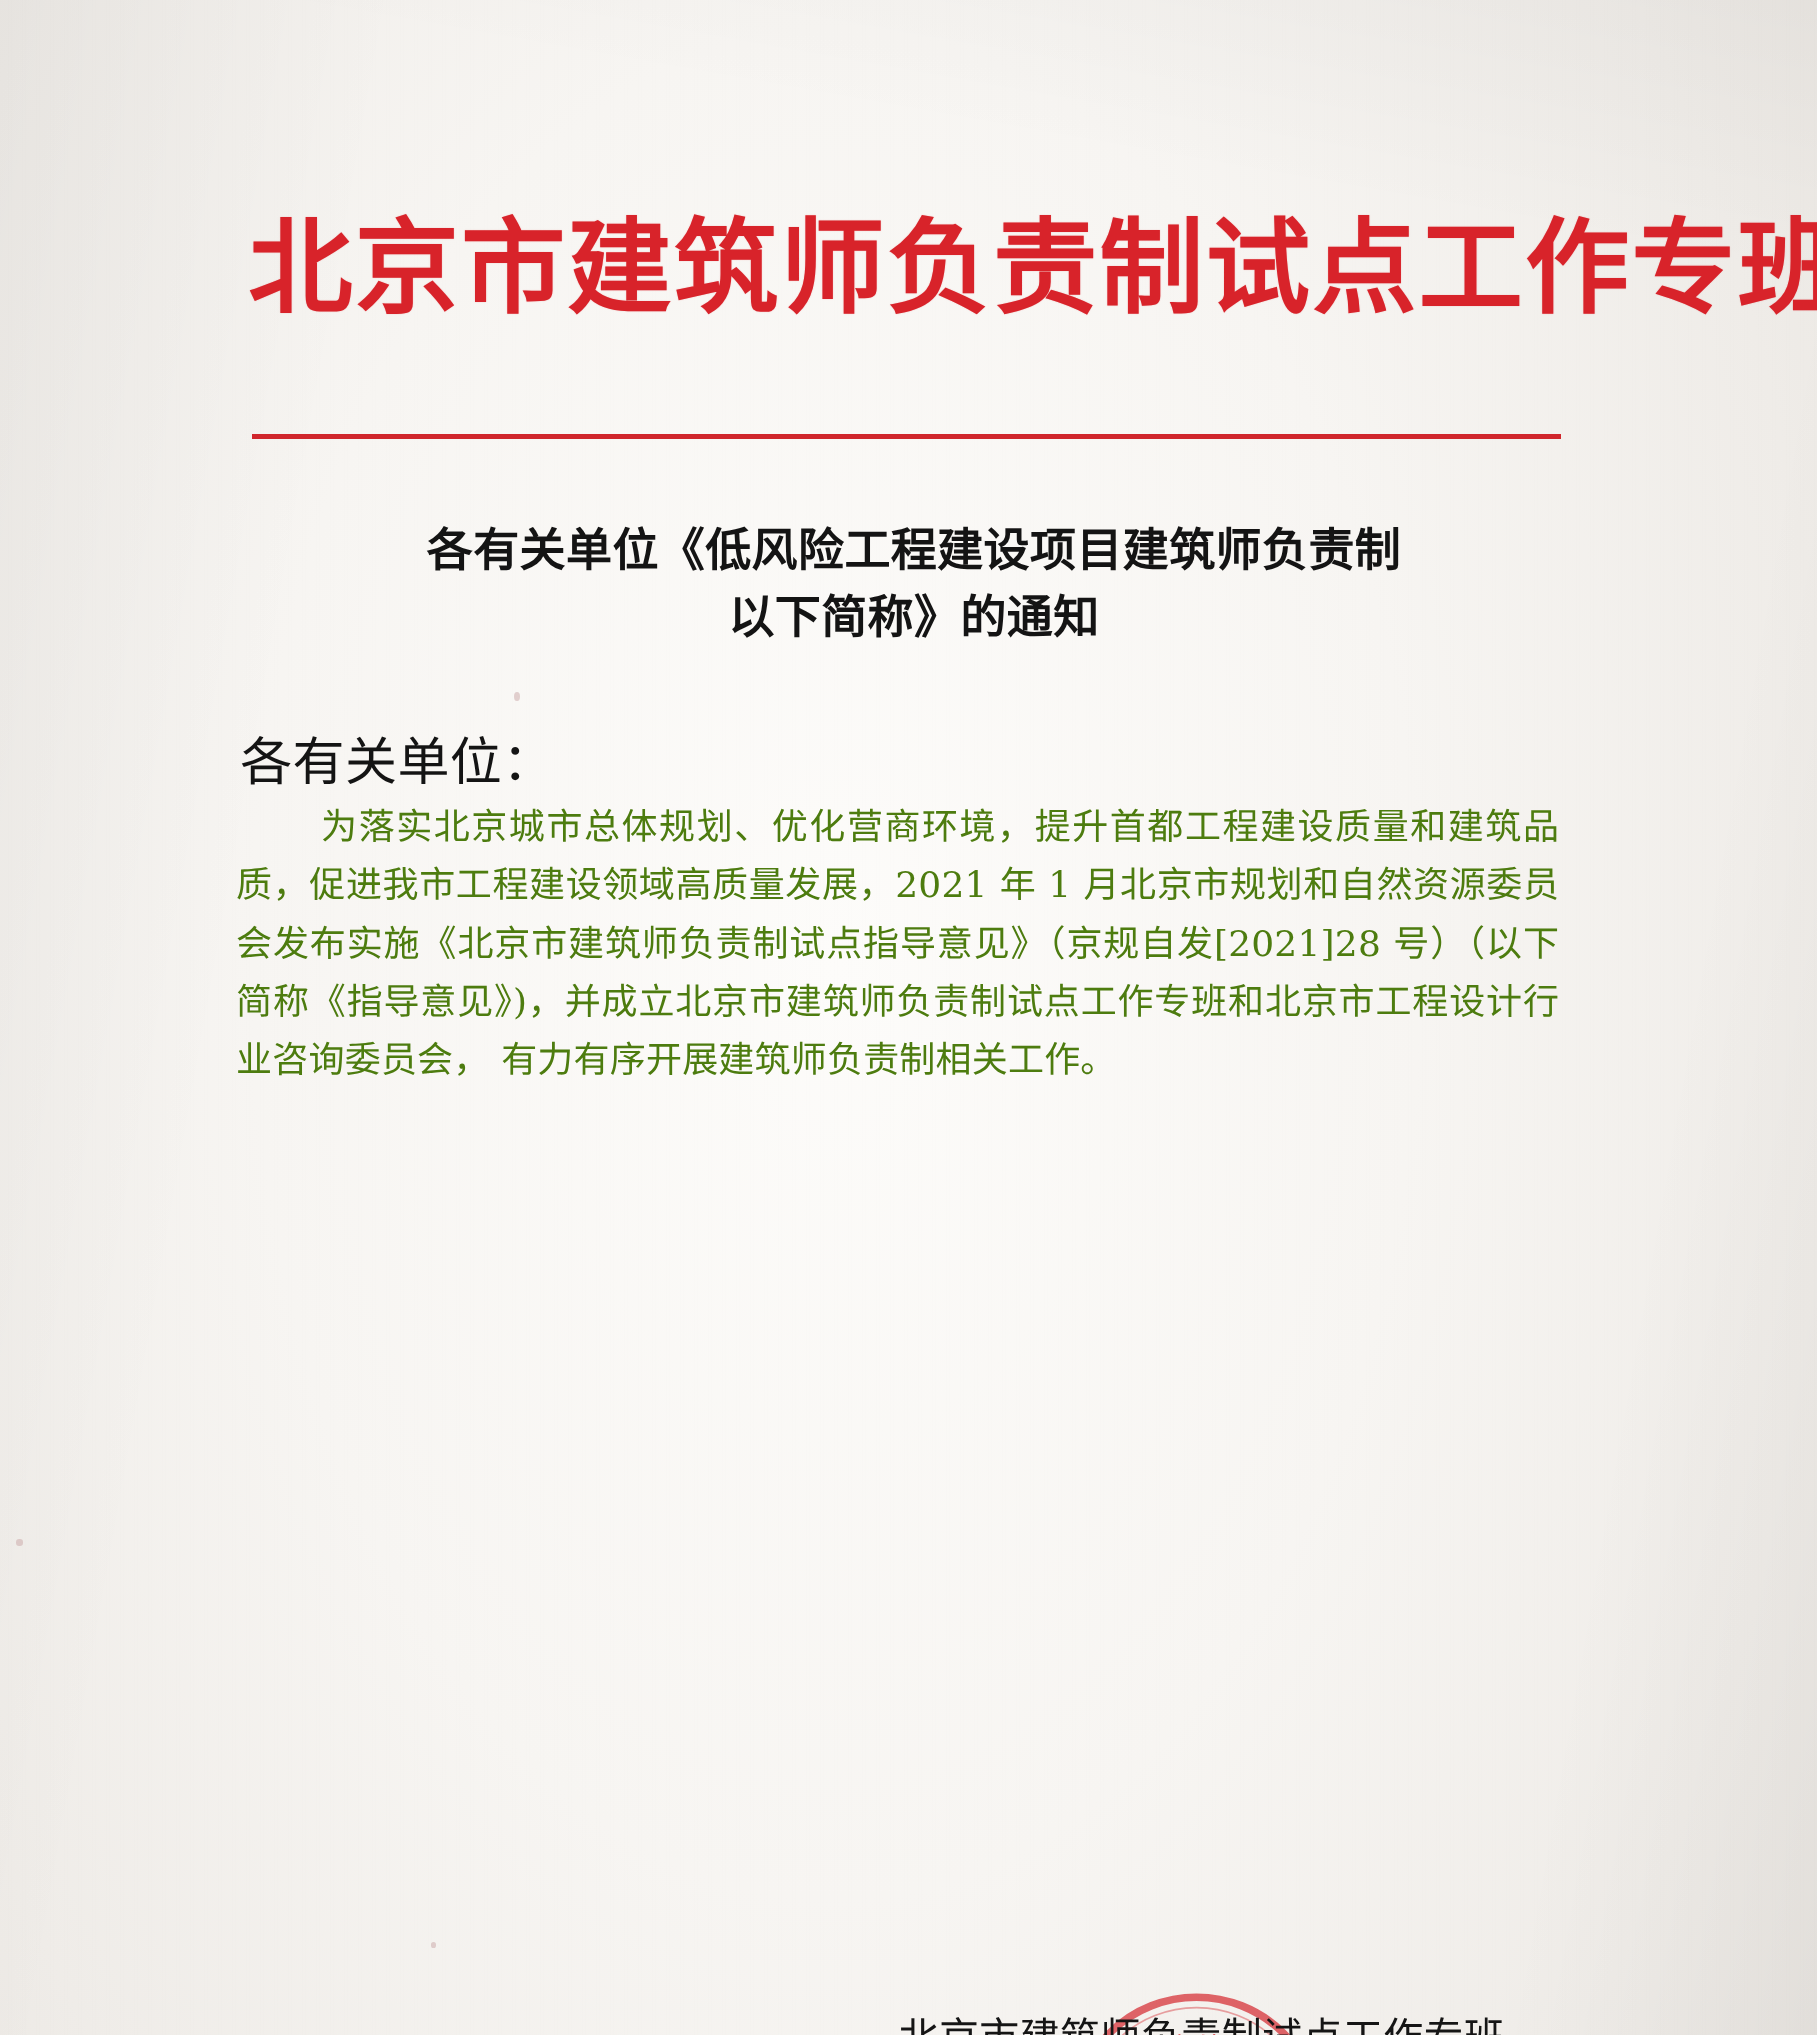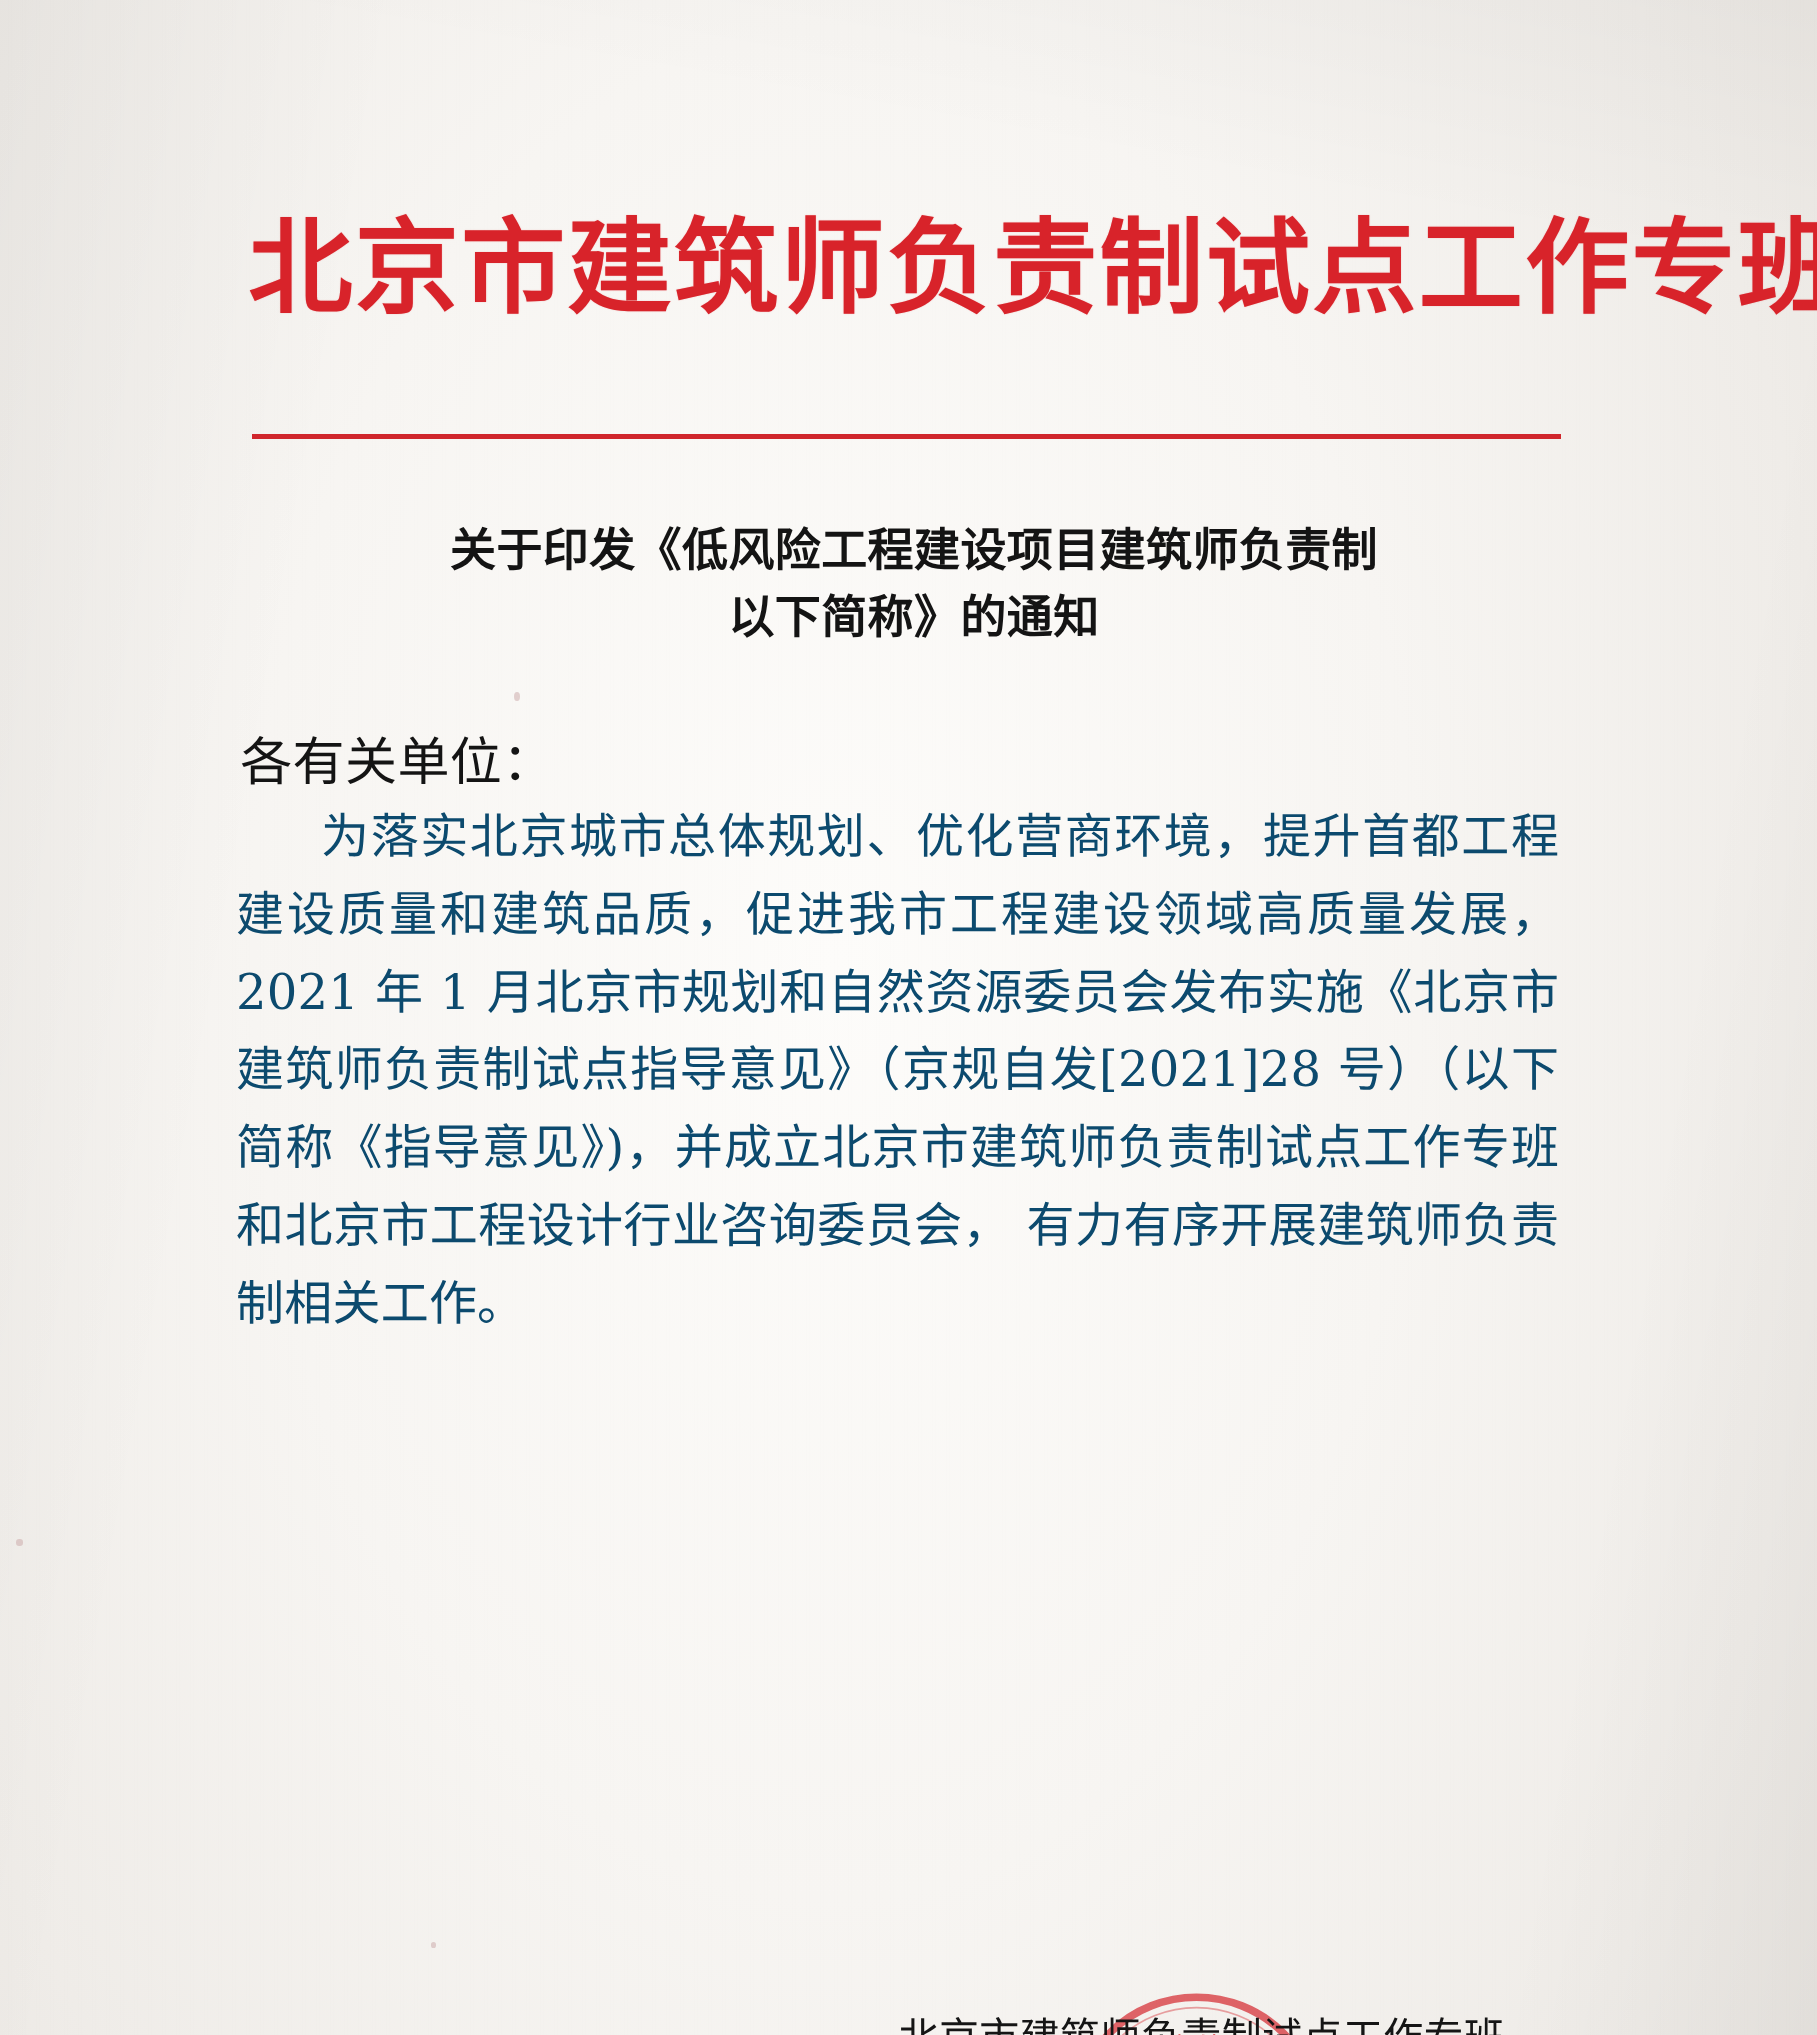--- a/index.html
+++ b/index.html
@@ -108,23 +108,23 @@
   }
 
   
   .body-block {
     position: absolute;
     top: 798px;
     left: 8.1px;
     width: 1323px;
   }
   .para {
-    font-size: 48px;
+    font-size: 36px;
     line-height: 1.62;
-    color: #0c4a6e;
+    color: #4d7c0f;
     text-indent: 85px;
     text-align: justify;
     text-justify: inter-ideograph;
     margin: 0 0 14.7px 0;
     letter-spacing: 0.2px;
   }
 
   
   .signature {
     position: absolute;
@@ -169,21 +169,21 @@
   <div class="speck" style="left:16.3px;top:1539px;width:6.5px;height:6.5px;"></div>
   <div class="speck" style="left:431px;top:1942px;width:4.9px;height:5.7px;"></div>
 
   <div id="content">
 
     <div class="masthead">北京市建筑师负责制试点工作专班</div>
 
     <div class="masthead-rule"></div>
 
     <div class="doc-title">
-      <span>关于印发《低风险工程建设项目建筑师负责制</span>
+      <span>各有关单位《低风险工程建设项目建筑师负责制</span>
       <span class="line2">以下简称》的通知</span>
     </div>
 
     <div class="salutation">各有关单位：</div>
 
     <div class="body-block">
       <p class="para">为落实北京城市总体规划、优化营商环境，提升首都工程建设质量和建筑品质，促进我市工程建设领域高质量发展，2021 年 1 月北京市规划和自然资源委员会发布实施《北京市建筑师负责制试点指导意见》（京规自发[2021]28 号）（以下简称《指导意见》)，并成立北京市建筑师负责制试点工作专班和北京市工程设计行业咨询委员会， 有力有序开展建筑师负责制相关工作。</p>
     </div>
 
     <svg id="seal" viewBox="0 0 400 400">

